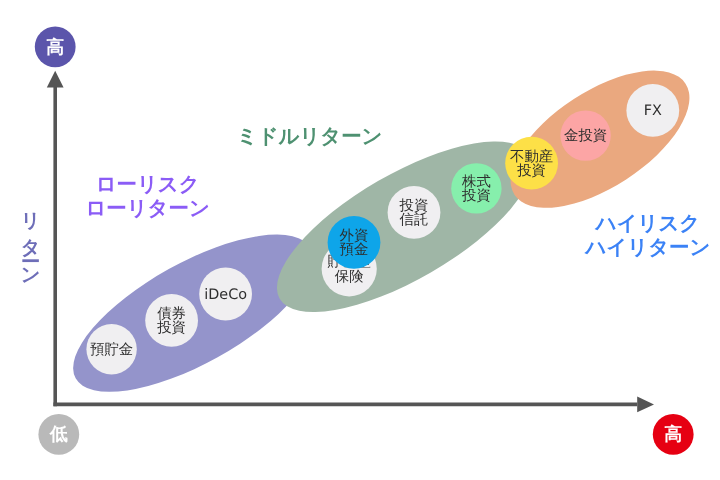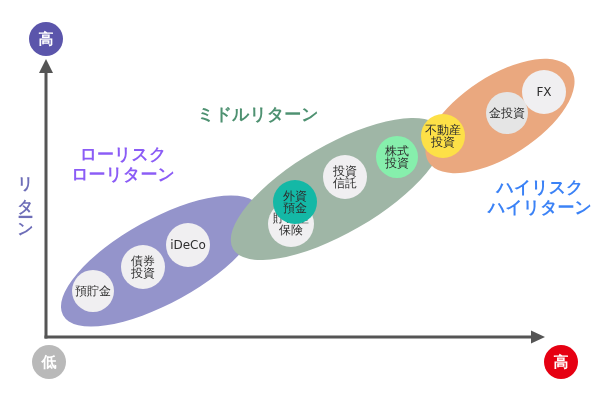--- a/index.html
+++ b/index.html
@@ -117,36 +117,36 @@
     <div>債券</div>
     <div>投資</div>
   </div>
   <div class="bubble" style="left: 188px; top: 245px; width: 44px; height: 44px; background: rgb(240, 239, 241);">
     <div>iDeCo</div>
   </div>
   <div class="bubble" style="left: 243px; top: 224px; width: 46px; height: 46px; background: rgb(240, 239, 241); margin-left: 48px;">
     <div>貯蓄型</div>
     <div>保険</div>
   </div>
-  <div class="bubble" style="left: 295px; top: 202px; width: 44px; height: 44px; background: #14b8a6;">
+  <div class="bubble" style="left: 295px; top: 202px; width: 44px; height: 44px; background: #0ea5e9;">
     <div>外資</div>
     <div>預金</div>
   </div>
   <div class="bubble" style="left: 345px; top: 177px; width: 44px; height: 44px; background: rgb(240, 239, 241);">
     <div>投資</div>
     <div>信託</div>
   </div>
   <div class="bubble" style="left: 397px; top: 157px; width: 42px; height: 42px; background: #86efac;">
     <div>株式</div>
     <div>投資</div>
   </div>
   <div class="bubble" style="left: 443px; top: 136px; width: 44px; height: 44px; background: #fde047;">
     <div>不動産</div>
     <div>投資</div>
   </div>
-  <div class="bubble" style="left: 507px; top: 113px; width: 42px; height: 42px; background: #e5e5e5;">
+  <div class="bubble" style="left: 488px; top: 113px; width: 42px; height: 42px; background: #fca5a5;">
     <div>金投資</div>
   </div>
   <div class="bubble" style="left: 544px; top: 92px; width: 44px; height: 44px; background: rgb(240, 239, 241);">
     <div>FX</div>
   </div>
 
 </div>
 
 </body></html>

